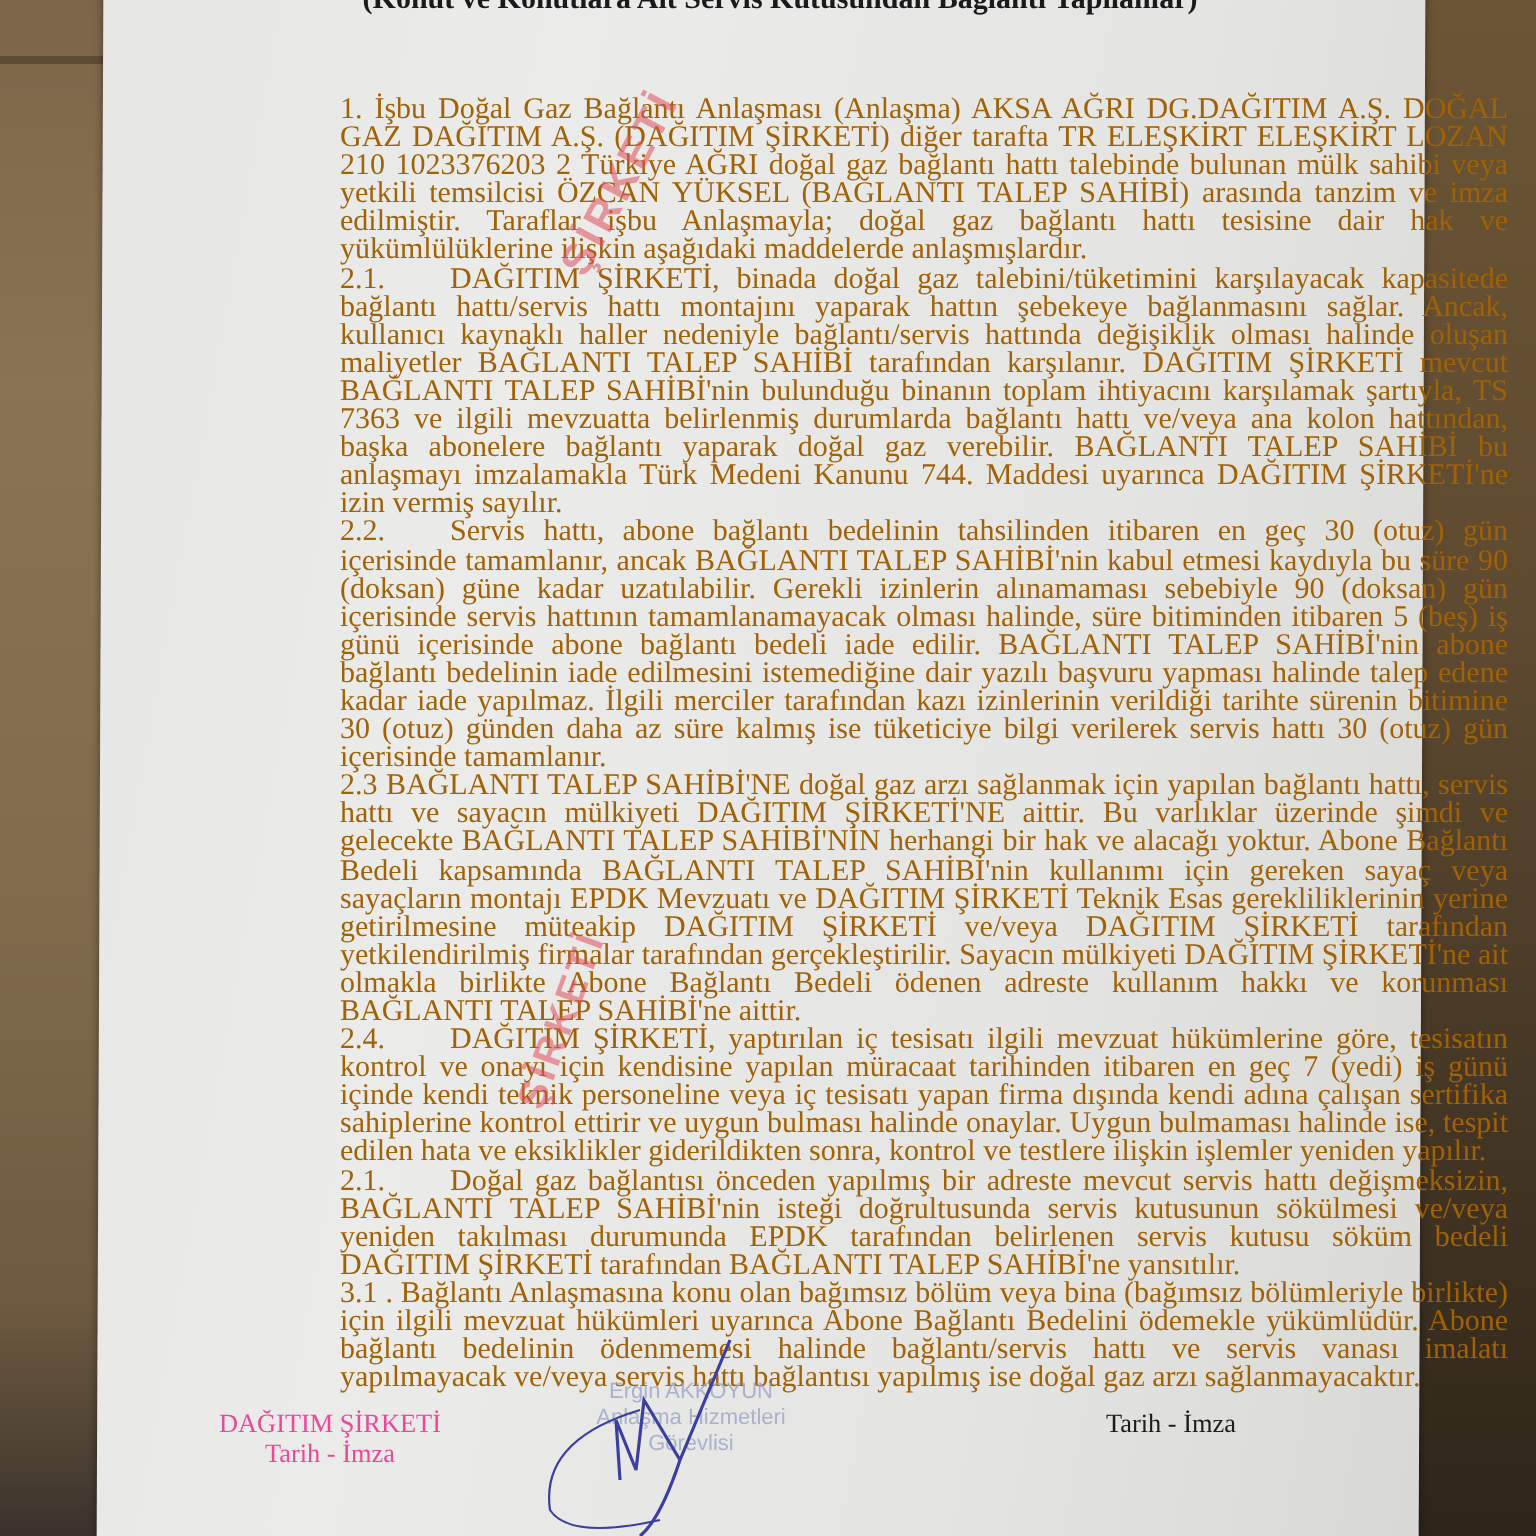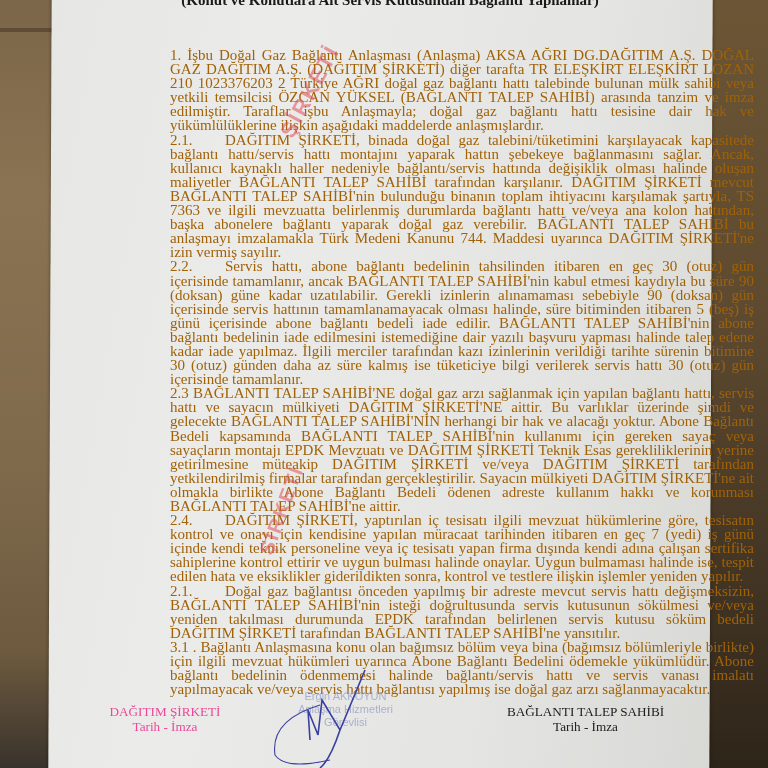--- a/index.html
+++ b/index.html
@@ -109,15 +109,14 @@
   <div>Anlaşma Hizmetleri</div>
   <div>Görevlisi</div>
 </div>
 
 <svg class="signature" viewBox="0 0 150 108">
   <path d="M 105 10 L 80 70 L 62 40 L 58 75 L 48 50 L 50 80 M 80 70 Q 70 100 60 108" fill="none" stroke="#3a3fa0" stroke-width="1.6"></path>
   <path d="M 60 45 Q 10 60 15 95 Q 25 110 70 100" fill="none" stroke="#3a3fa0" stroke-width="1.1"></path>
 </svg>
 
 <div class="sig-right">
-  <div>BAĞLANTI TALEP SAHİBİ</div>
   <div>Tarih - İmza</div>
 </div>
 
 </body></html>

